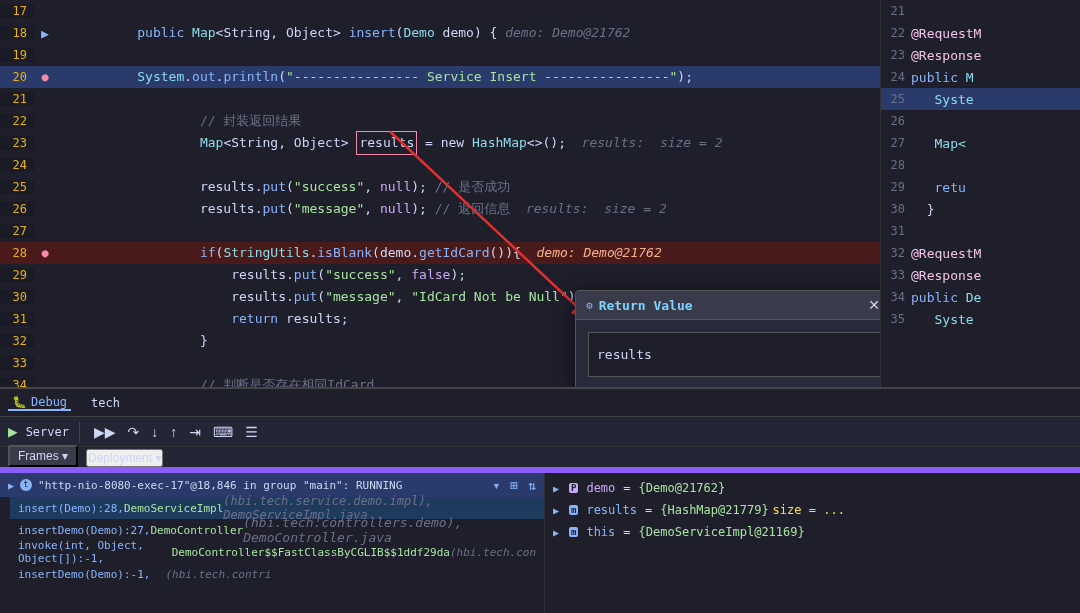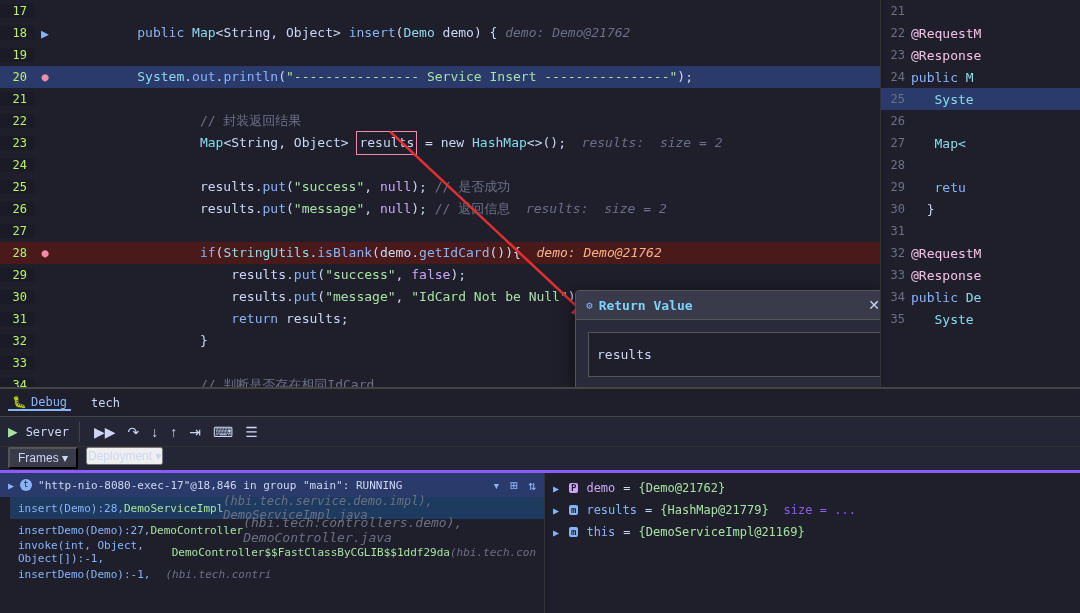--- a/index.html
+++ b/index.html
@@ -51,21 +51,21 @@
       height: 22px;
       min-height: 22px;
       position: relative;
     }
 
     .line-number {
       width: 35px;
       min-width: 35px;
       text-align: right;
       padding-right: 8px;
-      color: #bef264;
+      color: #eab308;
       font-size: 12px;
       user-select: none;
       background: #1a1b27;
     }
 
     .line-icon {
       width: 20px;
       min-width: 20px;
       text-align: center;
       font-size: 11px;
@@ -211,26 +211,26 @@
     }
 
     .server-label {
       color: #cdd6f4;
       font-size: 12px;
       margin-left: 4px;
     }
 
     .debug-frames-bar {
       display: flex;
-      align-items: flex-start;
+      align-items: flex-end;
       height: 26px;
       padding: 0 8px;
       gap: 8px;
       background: #252635;
-      border-bottom: 3px solid #8b5cf6;
+      border-bottom: 6px solid #8b5cf6;
     }
 
     .frames-label {
       font-size: 12px;
       color: #cdd6f4;
       background: #3a3b4a;
       padding: 2px 8px;
       border-radius: 2px;
       cursor: pointer;
     }
@@ -641,21 +641,21 @@
           <span style="color:#cdd6f4; margin:0 4px;">=</span>
           <span style="color:#a6e3a1;">{Demo@21762}</span>
         </div>
 
         <div class="var-item">
           <span style="color:#89b4fa; font-size:10px; width:12px;">▶</span>
           <span style="background:#89b4fa; color:#1e1f2b; border-radius:2px; font-size:9px; padding:0 2px; font-weight:bold;">m</span>
           <span style="color:#89b4fa; margin-left:4px;">results</span>
           <span style="color:#cdd6f4; margin:0 4px;">=</span>
           <span style="color:#a6e3a1;">{HashMap@21779}</span>
-          <span style="color:#8b5cf6; margin-left:11px;">size = ...</span>
+          <span style="color:#fde047; margin-left:0;">size = ...</span>
         </div>
 
         <div class="var-item">
           <span style="color:#89b4fa; font-size:10px; width:12px;">▶</span>
           <span style="background:#89b4fa; color:#1e1f2b; border-radius:2px; font-size:9px; padding:0 2px; font-weight:bold;">m</span>
           <span style="color:#89b4fa; margin-left:4px;">this</span>
           <span style="color:#cdd6f4; margin:0 4px;">=</span>
           <span style="color:#a6e3a1;">{DemoServiceImpl@21169}</span>
         </div>
 

